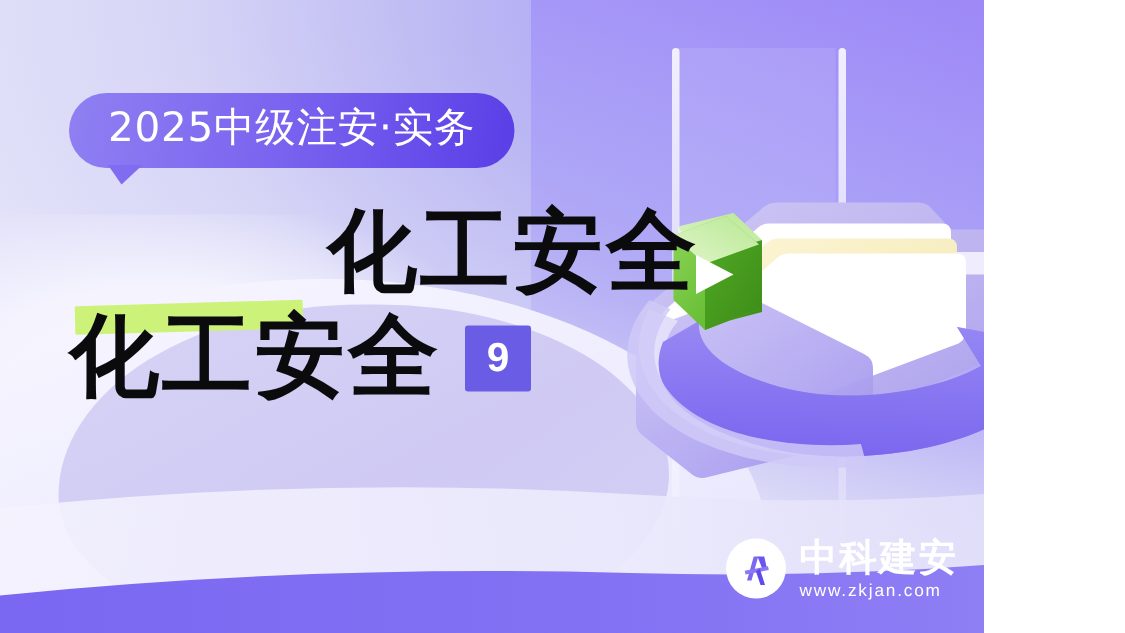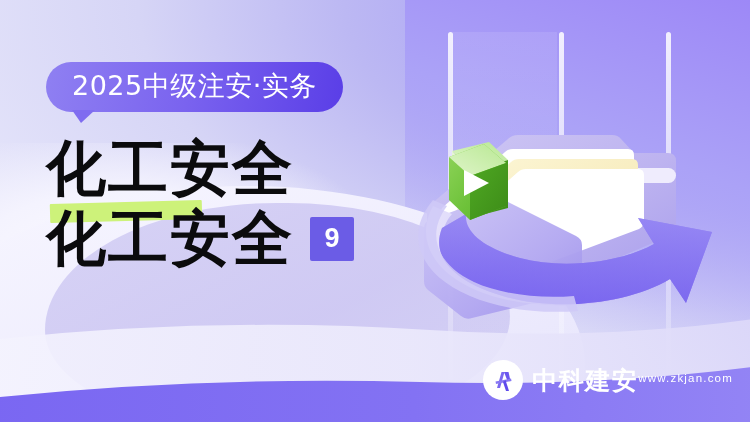--- a/index.html
+++ b/index.html
@@ -1,20 +1,20 @@
 <!DOCTYPE html>
 <html><head>
 <meta charset="utf-8">
 <style>
   html,body{margin:0;padding:0;background:#fff;}
   body{font-family:"Liberation Sans","DejaVu Sans",sans-serif;}
 
   #banner{
     position:relative;
-    width:750px;height:422px;
+    width:656px;height:422px;
     overflow:hidden;
     background:#c9c6f5;
   }
   #banner *{box-sizing:border-box;}
 
   
   .bg-base{
     position:absolute;inset:0;
     background:
       radial-gradient(120% 110% at 100% 0%, #9f8ef8 0%, #a9a0f6 22%, #bcb8f3 45%, #d6d5f6 68%, #e8e8fb 100%);
@@ -86,20 +86,21 @@
     transform:rotate(-1.6deg);
     border-radius:1px;
   }
   .title-line{
     position:relative;
     font-family:"DejaVu Sans","Liberation Sans",sans-serif;
     font-weight:700;color:#0b0b0d;
     font-size:60px;line-height:1.07;
     letter-spacing:2px;
     white-space:nowrap;
+    text-align:right;
   }
   .title-line.two{margin-top:6px;display:flex;align-items:center;}
   .num-badge{
     display:inline-flex;align-items:center;justify-content:center;
     width:44px;height:44px;margin-left:16px;
     background:#6b5ce6;color:#fff;
     font-size:27px;font-weight:700;line-height:1;
     letter-spacing:0;
     font-family:"Liberation Sans","DejaVu Sans",sans-serif;
     border-radius:2px;
@@ -108,21 +109,21 @@
   
   .logo{
     position:absolute;right:17px;bottom:22px;
     display:flex;align-items:center;gap:9px;
   }
   .logo-mark{
     width:40px;height:40px;border-radius:50%;
     background:#fff;display:flex;align-items:center;justify-content:center;
     flex:0 0 auto;
   }
-  .logo-text{display:flex;justify-content:center;}
+  .logo-text{display:flex;flex-direction:column;justify-content:center;}
   .logo-cn{
     color:#fff;font-size:25px;font-weight:700;line-height:1;
     letter-spacing:1.5px;
     font-family:"DejaVu Sans","Liberation Sans",sans-serif;
   }
   .logo-url{
     color:#fff;font-size:11.5px;line-height:1;margin-top:5px;
     letter-spacing:1.2px;
     font-family:Liberation Sans, sans-serif;
   }

